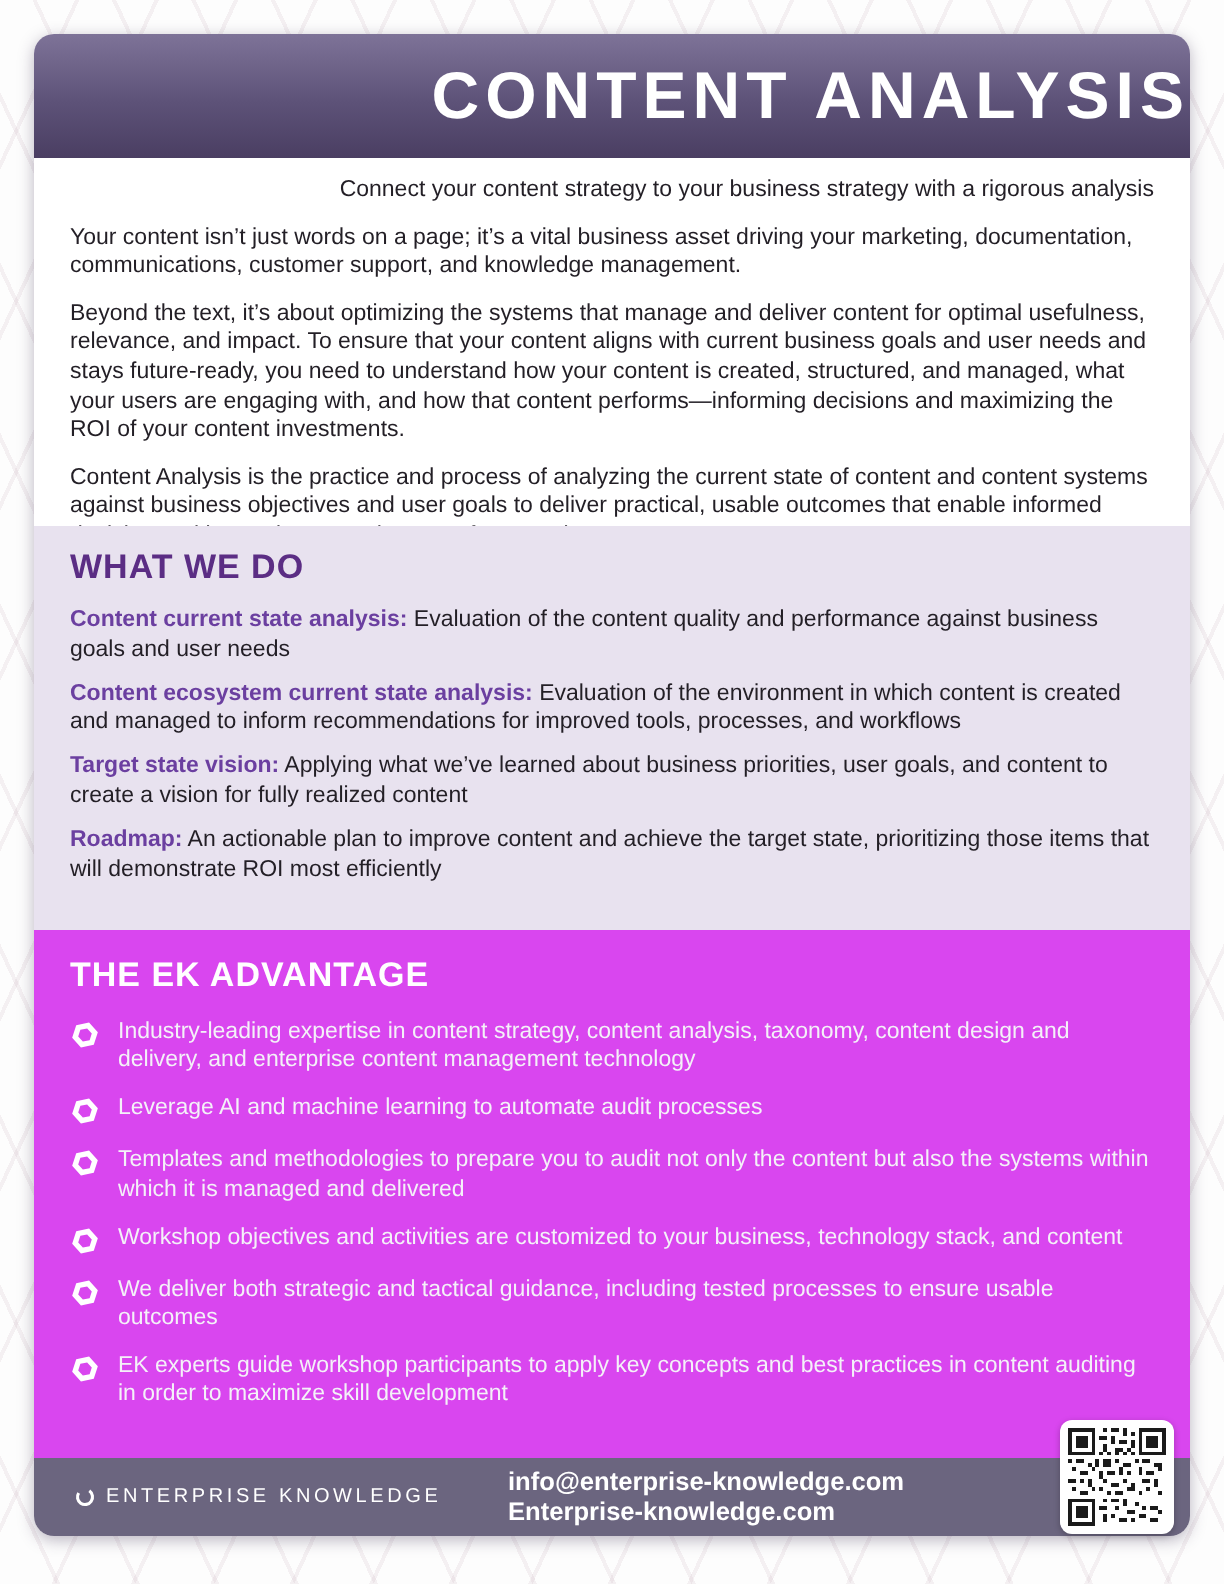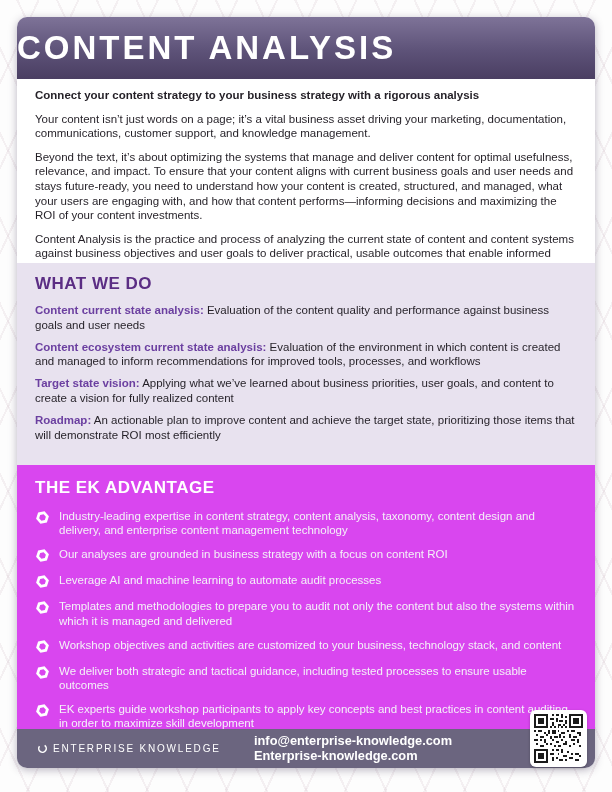--- a/index.html
+++ b/index.html
@@ -27,33 +27,33 @@
     box-shadow:0 2px 8px rgba(60,45,80,.35);
     display:flex;flex-direction:column;
     overflow:visible;
     z-index:1;
   }
   
   .hdr{
     flex:0 0 62px;
     background:linear-gradient(180deg,#7e7398 0%,#5d5278 55%,#4a3e62 100%);
     border-radius:10px 10px 0 0;
-    display:flex;align-items:center;justify-content:flex-start;
+    display:flex;align-items:center;justify-content:flex-end;
   }
   .hdr h1{
     margin:0;color:#ffffff;font-size:33px;font-weight:bold;
     letter-spacing:3px;
   }
   
   .intro{
     flex:0 0 184px;box-sizing:border-box;
     background:#ffffff;padding:9px 18px 0 18px;overflow:hidden;
   }
   .subtitle{
-    text-align:left;color:#7c4f9f;font-weight:bold;
+    text-align:right;color:#7c4f9f;font-weight:normal;
     font-size:12.5px;margin:0 0 8px 0;
   }
   .intro p{
     margin:0 0 9px 0;color:#231f26;font-size:11.5px;line-height:14.6px;
   }
   
   .wwd{
     flex:0 0 202px;box-sizing:border-box;
     background:#e8e2ef;padding:11px 18px 0 18px;overflow:hidden;
   }
@@ -119,28 +119,20 @@
       <h2>THE EK ADVANTAGE</h2>
       <div class="ek-grid">
         <div>
           <div class="item">
             <span class="hexwrap">
                 <svg width="15" height="15" viewBox="0 0 16 16">
                   <path fill="#ffffff" fill-rule="evenodd" transform="rotate(18 8 8)" d="M8 1 14.06 4.5v7L8 15 1.94 11.5v-7Zm0 3.3L4.8 6.15v3.7L8 11.7l3.2-1.85v-3.7Z"></path>
                 </svg>
               </span>
             <span>Industry-leading expertise in content strategy, content analysis, taxonomy, content design and delivery, and enterprise content management technology</span>
-          </div>
-          <div class="item">
-            <span class="hexwrap">
-                <svg width="15" height="15" viewBox="0 0 16 16">
-                  <path fill="#ffffff" fill-rule="evenodd" transform="rotate(18 8 8)" d="M8 1 14.06 4.5v7L8 15 1.94 11.5v-7Zm0 3.3L4.8 6.15v3.7L8 11.7l3.2-1.85v-3.7Z"></path>
-                </svg>
-              </span>
-            <span>Our analyses are grounded in business strategy with a focus on content ROI</span>
           </div>
           <div class="item">
             <span class="hexwrap">
                 <svg width="15" height="15" viewBox="0 0 16 16">
                   <path fill="#ffffff" fill-rule="evenodd" transform="rotate(18 8 8)" d="M8 1 14.06 4.5v7L8 15 1.94 11.5v-7Zm0 3.3L4.8 6.15v3.7L8 11.7l3.2-1.85v-3.7Z"></path>
                 </svg>
               </span>
             <span>Leverage AI and machine learning to automate audit processes</span>
           </div>
         </div>

